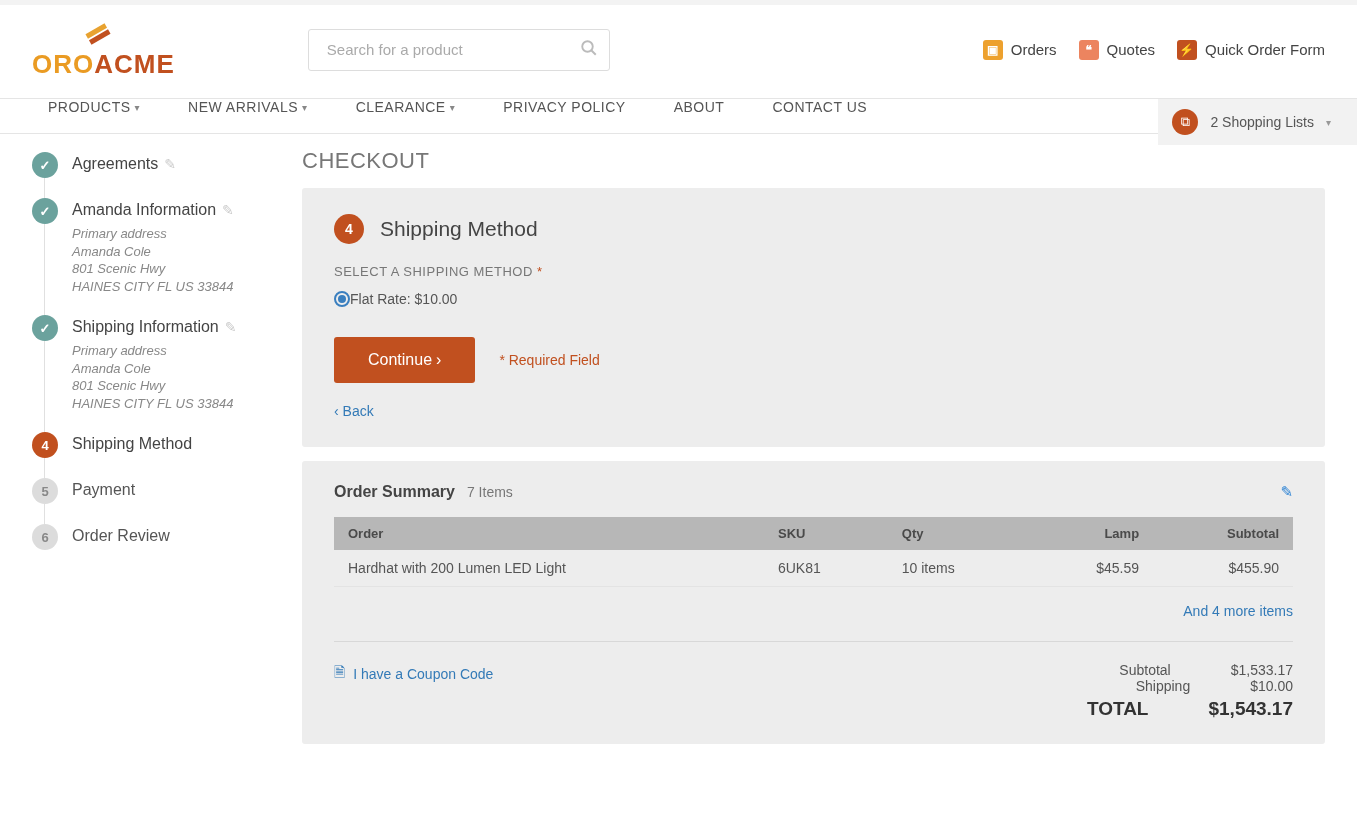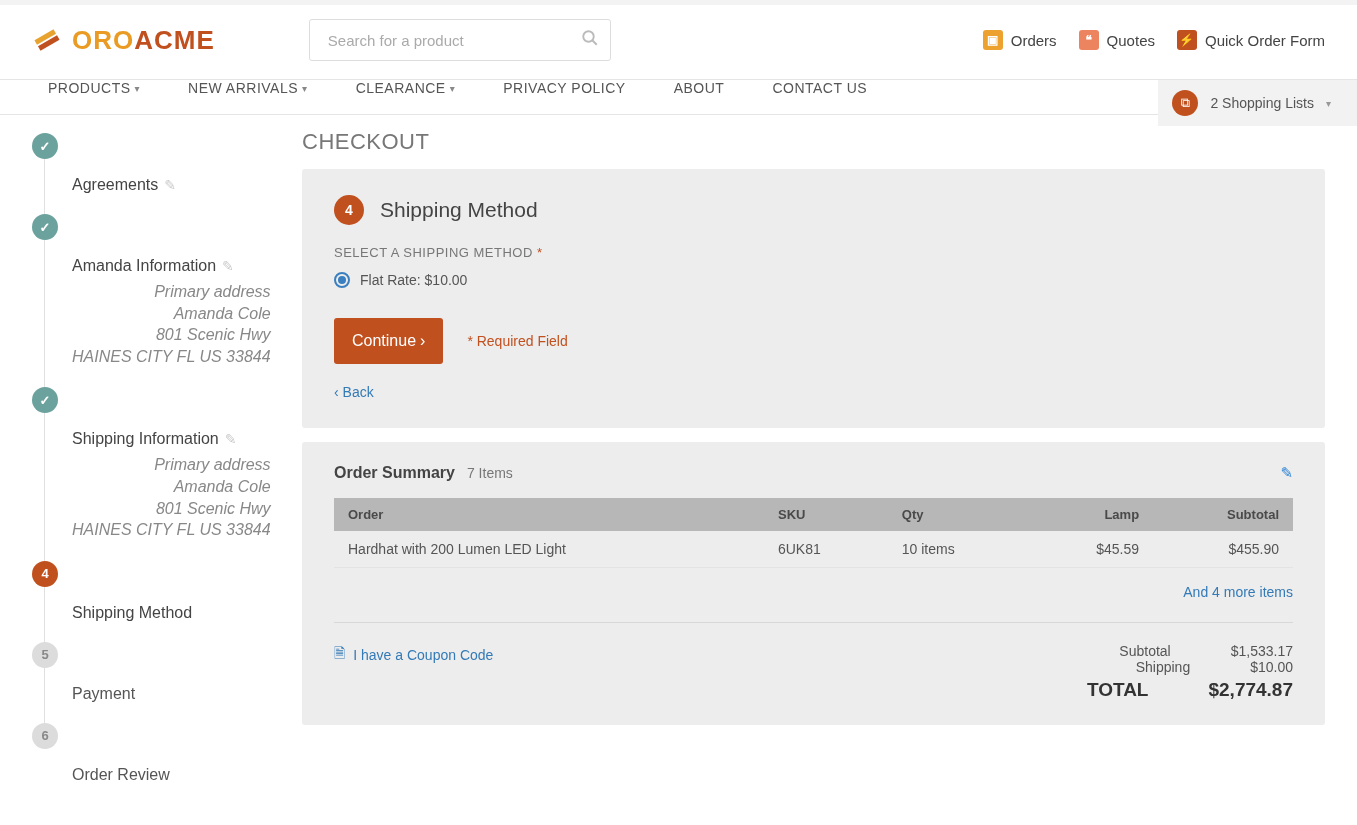--- a/index.html
+++ b/index.html
@@ -2,27 +2,27 @@
 <html><head>
 <meta charset="utf-8">
 <style>
 * { box-sizing: border-box; margin: 0; padding: 0; }
 body { font-family: "Segoe UI", Arial, sans-serif; font-size: 14px; color: #444; background: #fff; }
 .page { width: 1357px; margin: 0 auto; }
 
 
 .topbar { height: 5px; background: #f3f3f3; }
 .header { display: flex; align-items: center; padding: 14px 32px 18px 32px; }
-.logo { display: flex; align-items: center; cursor: pointer; }
+.logo { display: flex; align-items: center; cursor: pointer; flex-direction: column; }
 .logo-mark { width: 30px; height: 30px; margin-right: 10px; }
 .brand { font-size: 26px; font-weight: 700; letter-spacing: 1px; }
 .brand-oro { color: #ea9b23; }
 .brand-acme { color: #c1501f; }
 
-.search { flex: 0 0 auto; margin-left: 76px; width: 320px; position: relative; padding-left: 18px; }
+.search { flex: 0 0 auto; margin-left: 115px; width: 320px; position: relative; padding-left: 18px; }
 .search input { width: 100%; height: 42px; border: 1px solid #ddd; border-radius: 3px; padding: 0 40px 0 18px; font-size: 15px; color: #555; }
 .search input::placeholder { color: #aaa; }
 .search-icon { position: absolute; right: 12px; top: 10px; color: #bbb; font-size: 18px; }
 
 .header-links { margin-left: auto; display: flex; gap: 22px; align-items: center; }
 .hlink { display: flex; align-items: center; gap: 8px; color: #444; cursor: pointer; font-size: 15px; }
 .hicon { width: 20px; height: 20px; border-radius: 3px; display: flex; align-items: center; justify-content: center; color: #fff; font-weight: bold; font-size: 12px; }
 .hi-orange { background: #eda12e; }
 .hi-salmon { background: #ec845f; }
 .hi-red { background: #c1501f; }
@@ -38,42 +38,42 @@
 .content { display:flex; padding: 14px 32px 30px 32px; gap: 30px; align-items:flex-start;}
 .sidebar { width: 240px; padding-top: 4px;}
 .step { display:flex; gap: 14px; margin-bottom: 20px; position:relative;}
 .step:last-child { margin-bottom:0;}
 .step .line { position:absolute; left:12px; top:26px; bottom:-20px; width:1px; background:#e0e0e0;}
 .step:last-child .line { display:none; }
 .badge { width:26px; height:26px; border-radius:50%; display:flex; align-items:center; justify-content:center; font-size:13px; font-weight:600; flex-shrink:0;}
 .badge-done { background:#6ba29d; color:#fff;}
 .badge-current { background:#c1501f; color:#fff;}
 .badge-future { background:#dcdcdc; color:#888;}
-.step-body { padding-top:3px;margin-top:40px;}
+.step-body { padding-top:3px;}
 .step-title { font-size:16px; color:#444; display:flex; align-items:center; gap:6px;}
 .step-title.dim { color:#555;}
 .pencil { color:#c9c9c9; font-size:14px; cursor:pointer;}
-.addr { margin-top:6px; font-style:italic; color:#888; font-size:16px; line-height:1.35;text-align:right;}
+.addr { margin-top:6px; font-style:italic; color:#888; font-size:13px; line-height:1.35;}
 
 .main { flex:1;}
 .page-title { font-size:22px; color:#777; letter-spacing:.5px; margin-bottom:14px;}
 
 .panel { background:#ededed; border-radius:3px; padding: 26px 32px 28px 32px; margin-bottom: 14px;}
 .panel-head { display:flex; align-items:center; gap:16px; margin-bottom:20px;}
 .panel-head .badge { width:30px; height:30px; font-size:14px;}
 .panel-head h2 { font-size:21px; font-weight:400; color:#444;}
 
 .field-label { font-size:13px; color:#777; letter-spacing:.5px; text-transform:uppercase;}
 .req { color:#c1501f;}
-.radio-row { margin-top:12px; display:flex; align-items:center; gap:10px; cursor:pointer;}
+.radio-row { margin-top:12px; display:flex; align-items:center; cursor:pointer;}
 .radio { width:16px; height:16px; border-radius:50%; border:2px solid #3a7fbf; display:flex; align-items:center; justify-content:center;}
 .radio .dot { width:8px; height:8px; border-radius:50%; background:#3a7fbf;}
 .radio-label { color:#555;}
 .continue-row { margin-top:30px; display:flex; align-items:center; gap:24px;}
-.btn-continue { background:#c1501f; color:#fff; border:none; padding: 14px 18px; font-size:16px; border-radius:3px; cursor:pointer; display:flex; align-items:center; gap:4px;}
+.btn-continue { background:#c1501f; color:#fff; border:none; padding: 14px 34px; font-size:16px; border-radius:3px; cursor:pointer; display:flex; align-items:center; gap:4px;}
 .req-note { color:#c1501f; font-size:14px;}
 .back { margin-top:20px; color:#337ab7; font-size:14px; cursor:pointer;}
 
 
 .summary { background:#ededed; border-radius:3px; padding: 22px 32px 24px 32px;}
 .summary-head { display:flex; align-items:baseline; gap:12px; margin-bottom:16px;}
 .summary-head h3 { font-size:16px; font-weight:700; color:#444;}
 .summary-head small { color:#777; font-size:14px;}
 .summary-head .edit { margin-left:auto; color:#2b82d4; cursor:pointer; font-size:15px;}
 .tbl { width:100%; border-collapse:collapse;}
@@ -297,20 +297,20 @@
             <div class="row">
                 <span>Subtotal</span>
                 <span>$1,533.17</span>
               </div>
             <div class="row">
                 <span>Shipping</span>
                 <span>$10.00</span>
               </div>
             <div class="row big">
                 <span>TOTAL</span>
-                <span>$2,774.87</span>
+                <span>$1,543.17</span>
               </div>
           </div>
         </div>
       </div>
     </div>
   </div>
 </div>
 
 </body></html>

